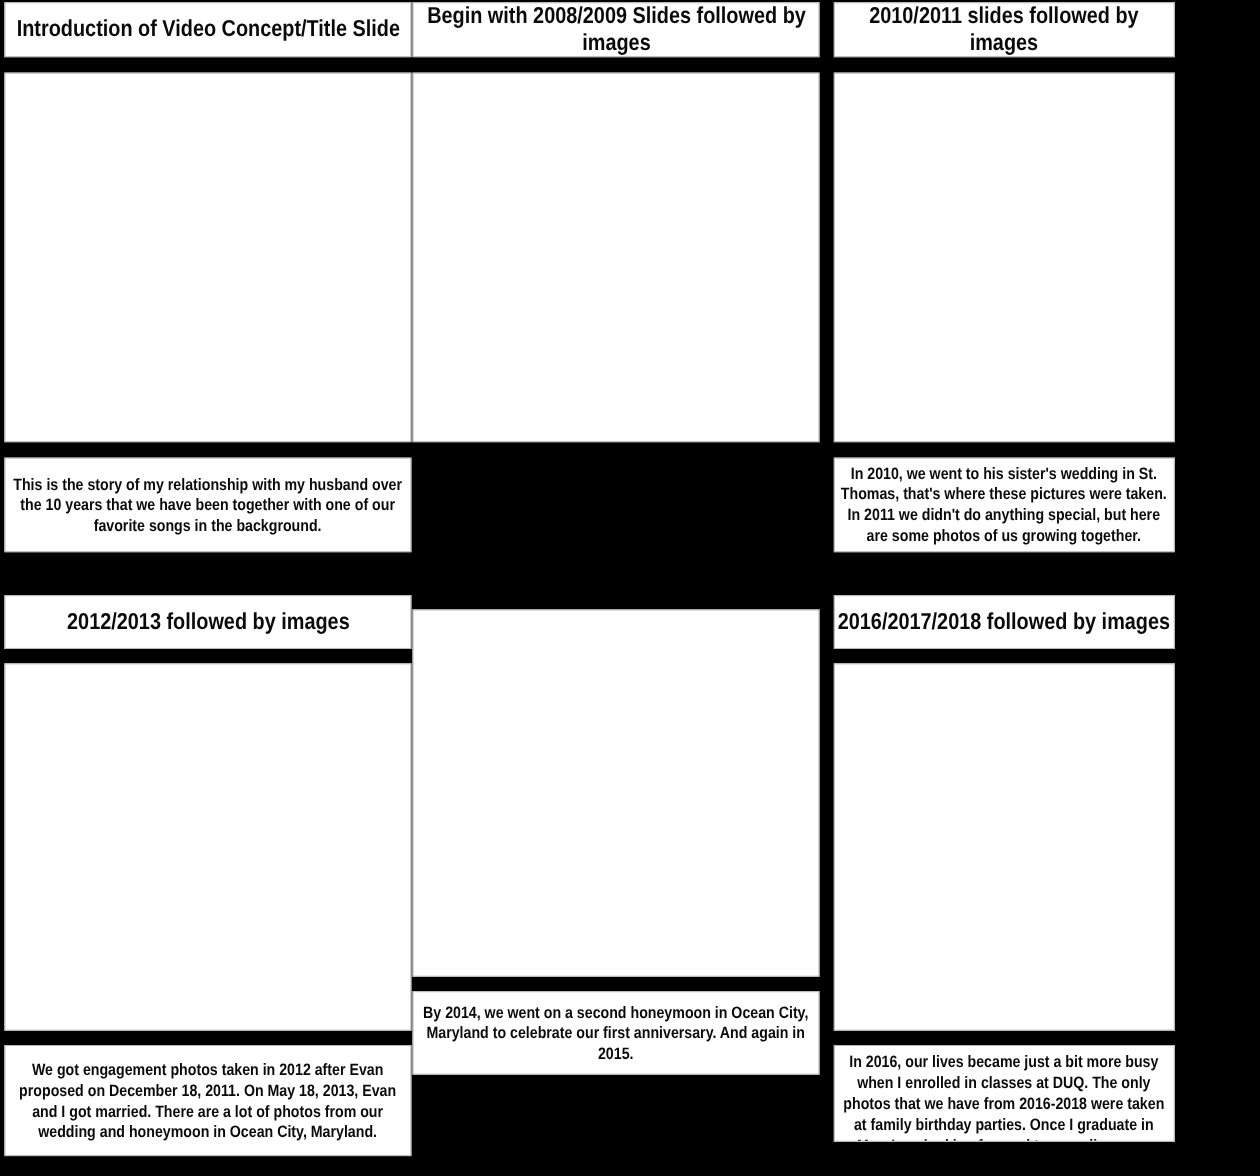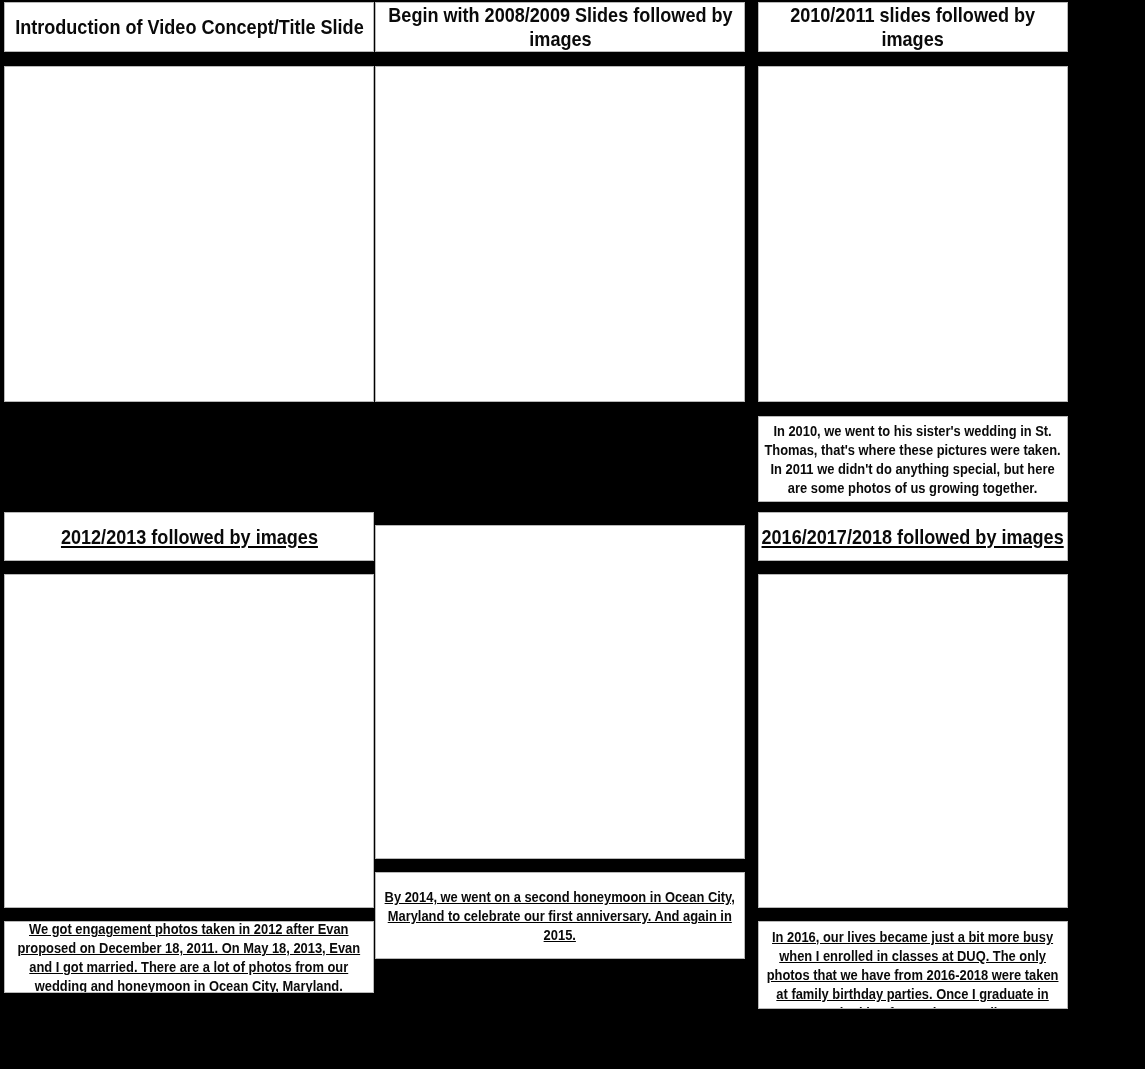--- a/index.html
+++ b/index.html
@@ -13,21 +13,21 @@
     position: relative;
     overflow: hidden;
     font-family: "Liberation Sans", "DejaVu Sans", sans-serif;
   }
   .row {
     position: absolute;
     left: 4px;
     display: flex;
   }
   .row-1 { top: 2px; }
-  .row-2 { top: 512px; text-decoration: underline; }
+  .row-2 { top: 541px; }
   .cell {
     width: 370px;
     display: flex;
     flex-direction: column;
   }
   .cell + .cell { margin-left: 1px; }
   .cell:nth-child(3) { margin-left: 13px; width: 310px; }
   .box {
     background: #ffffff;
     border: 1px solid #b8b8b8;
@@ -55,22 +55,22 @@
     height: 334px;
   }
   .desc-box {
     margin-top: 14px;
     height: 86px;
     font-size: 15px;
     line-height: 19px;
     font-weight: bold;
   }
   .row-2 .desc-box { margin-top: 13px; }
-  .row-2 .cell:nth-child(1) .desc-box { height: 72px; }
-  .row-2 .cell:nth-child(2) .desc-box { height: 87px; }
+  .row-2 .cell:nth-child(1) .desc-box { height: 101px; }
+  .row-2 .cell:nth-child(2) .desc-box { height: 76px; }
   .row-2 .cell:nth-child(3) .desc-box {
     height: 88px;
     justify-content: flex-start;
     padding-top: 5px;
   }
   
   .txt {
     width: 114%;
     flex-shrink: 0;
     transform: scaleX(0.86);
@@ -81,20 +81,23 @@
 </style>
 </head>
 <body>
 
 <div class="row row-1">
   <section class="cell">
     <div class="box title-box">
       <div class="txt">Introduction of Video Concept/Title Slide</div>
     </div>
     <div class="box image-box"></div>
+    <div class="box desc-box">
+      <div class="txt">This is the story of my relationship with my husband over the 10 years that we have been together with one of our favorite songs in the background.</div>
+    </div>
   </section>
   <section class="cell">
     <div class="box title-box">
       <div class="txt">Begin with 2008/2009 Slides followed by images</div>
     </div>
     <div class="box image-box"></div>
   </section>
   <section class="cell">
     <div class="box title-box">
       <div class="txt">2010/2011 slides followed by images</div>

